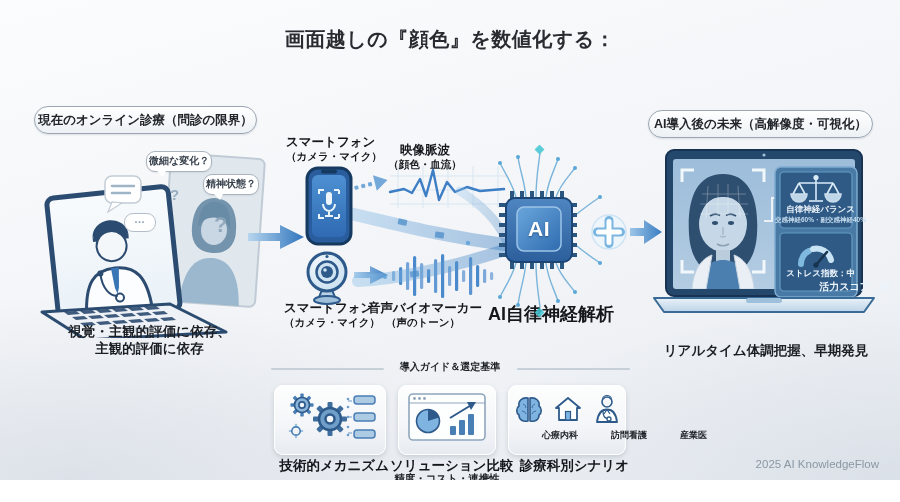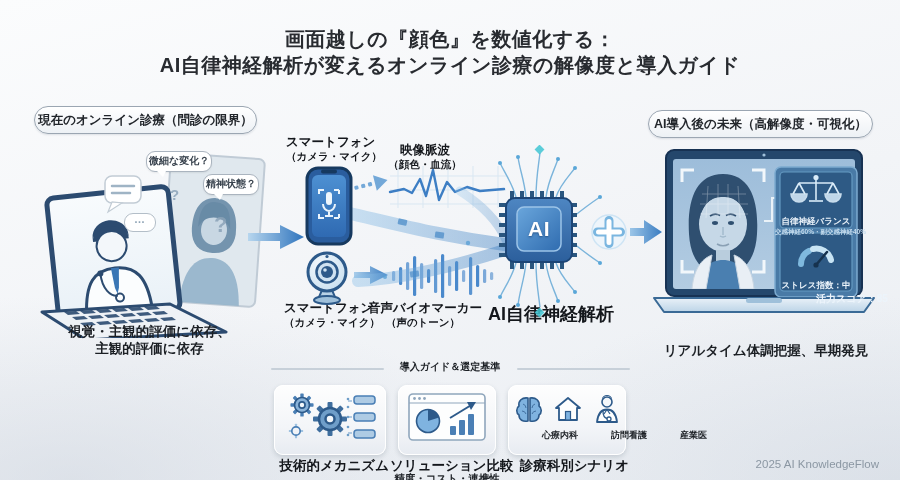--- a/index.html
+++ b/index.html
@@ -36,21 +36,21 @@
   .bubble:after{content:"";position:absolute;left:10px;bottom:-6px;border:6px solid transparent;border-top-color:#ffffff;border-bottom:0;border-right-width:3px;}
   #bubble1{left:146px;top:151px;}
   #bubble2{left:203px;top:174px;}
   #bubble-dots{position:absolute;left:124px;top:213px;width:30px;height:17px;background:#fff;border:1.2px solid #b3bec8;
     border-radius:9px;color:#8fa4b6;font-weight:bold;font-size:11px;line-height:10px;text-align:center;letter-spacing:1px;z-index:6;}
   .qmark{position:absolute;color:#8ba3b8;font-weight:bold;z-index:6;opacity:.85;}
   #q1{left:170px;top:186px;font-size:15px;}
   #q2{left:214px;top:212px;font-size:22px;}
   #ai-chip-text{position:absolute;left:517px;top:207px;width:44px;height:44px;display:flex;align-items:center;justify-content:center;
     color:#ffffff;font-size:21px;font-weight:bold;z-index:5;text-shadow:0 1px 2px rgba(10,40,80,.5);letter-spacing:.5px;}
-  .panel-txt{position:absolute;text-align:center;font-weight:bold;color:#ecf4fb;z-index:5;white-space:nowrap;margin-top:12px;}
+  .panel-txt{position:absolute;text-align:right;font-weight:bold;color:#ecf4fb;z-index:5;white-space:nowrap;}
   #panel1-title{left:777px;top:204px;width:78px;font-size:8.5px;}
   #panel1-detail{left:775px;top:216px;width:82px;font-size:6.5px;color:#c5dcee;}
   #panel2-line1{left:777px;top:268px;width:78px;font-size:8.5px;}
   #panel2-line2{left:777px;top:280px;width:78px;font-size:10px;padding-left:36px;}
   #guide-header{position:absolute;left:0;top:360px;width:100%;text-align:center;font-size:10px;font-weight:bold;color:#1b1f24;}
   .guide-line{position:absolute;top:368px;height:2px;background:#c7d0d9;border-radius:1px;}
   #gl-left{left:271px;width:113px;}
   #gl-right{left:517px;width:113px;}
   .card{position:absolute;top:385px;height:70px;border-radius:9px;
     background:linear-gradient(180deg,#fefefe 0%,#f3f5f8 60%,#e7ebf1 100%);
@@ -69,21 +69,20 @@
   #footer{position:absolute;right:21px;bottom:10px;font-size:11.5px;color:#8b97a3;}
   svg{display:block;}
 </style>
 </head>
 <body>
 
 <div class="canvas">
 
   <div class="title">
     <span>画面越しの『顔色』を数値化する：</span>
-    <span>AI自律神経解析が変えるオンライン診療の解像度と導入ガイド</span>
   </div>
 
   <div class="badge" id="badge-left">現在のオンライン診療（問診の限界）</div>
   <div class="badge" id="badge-right">AI導入後の未来（高解像度・可視化）</div>
 
   <svg class="abs" style="left:28px;top:140px;" width="240" height="198" viewBox="0 0 240 198">
     <defs>
       <linearGradient id="scrg" x1="0" y1="0" x2="0" y2="1">
         <stop offset="0" stop-color="#f8fbfd"></stop>
           <stop offset="1" stop-color="#e9f1f7"></stop>

